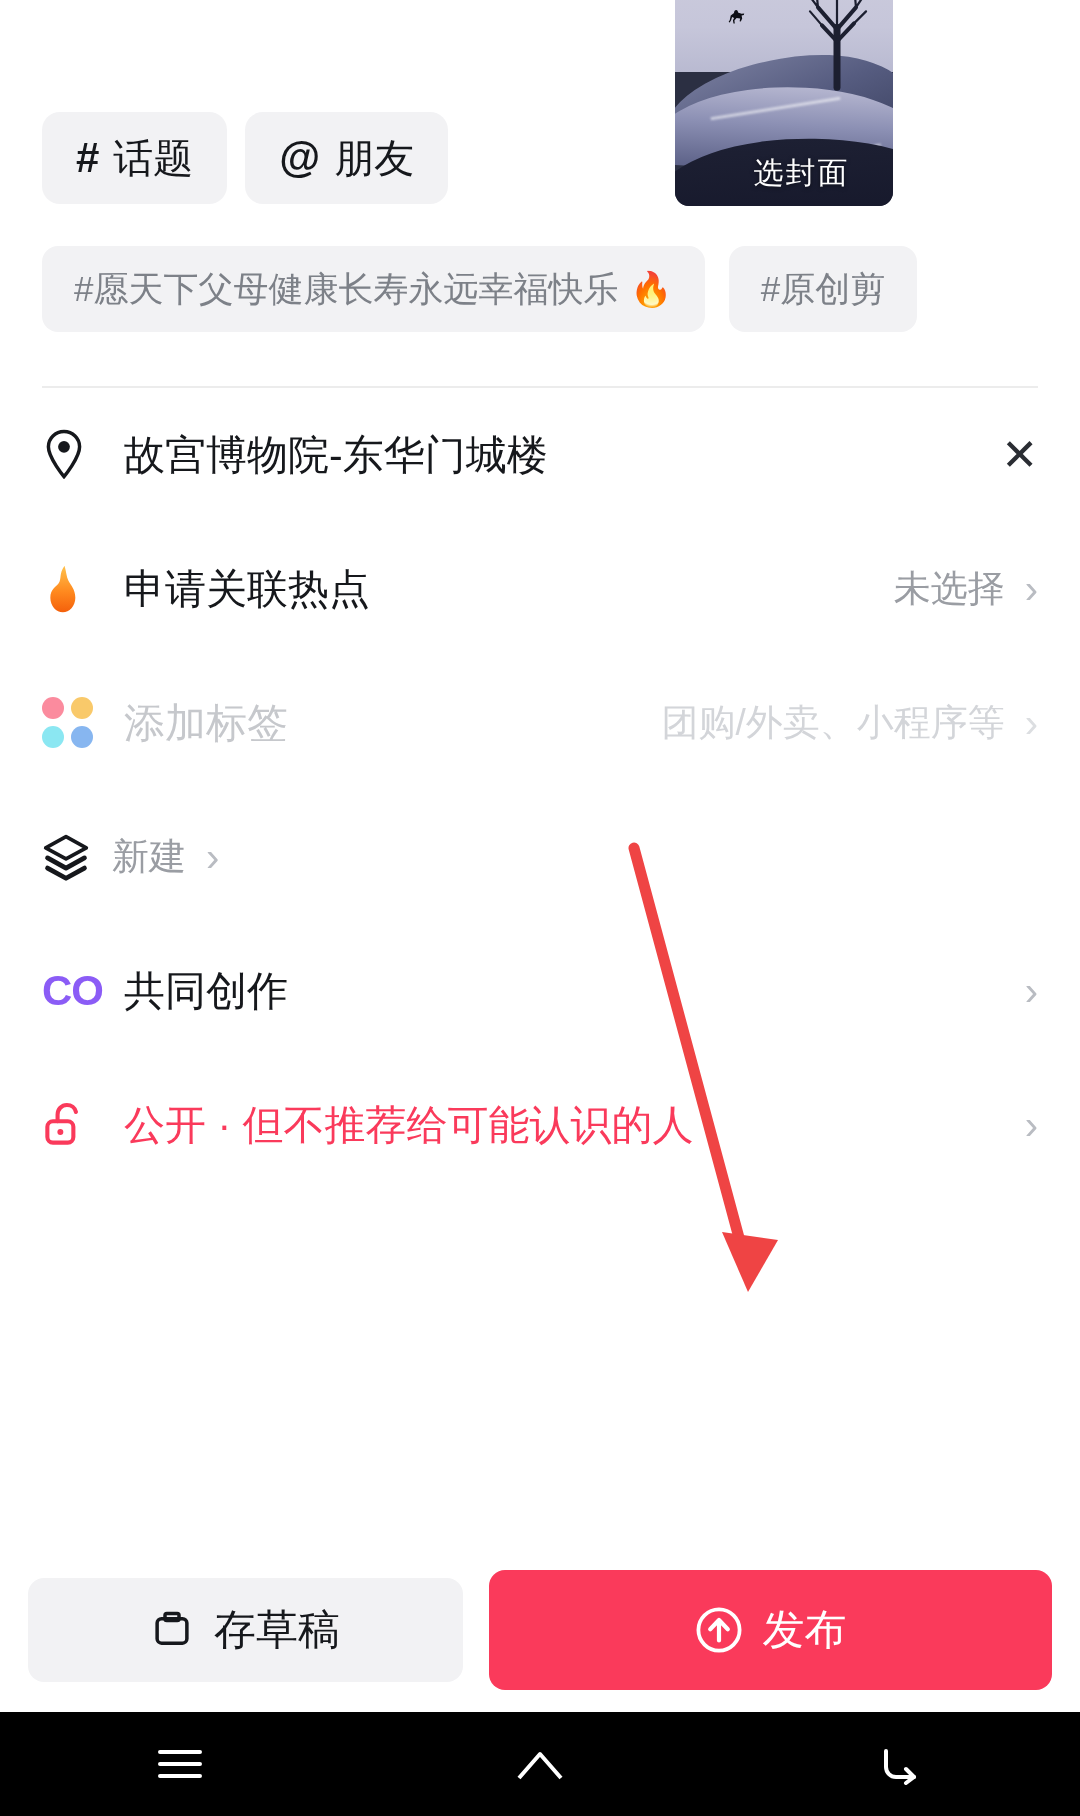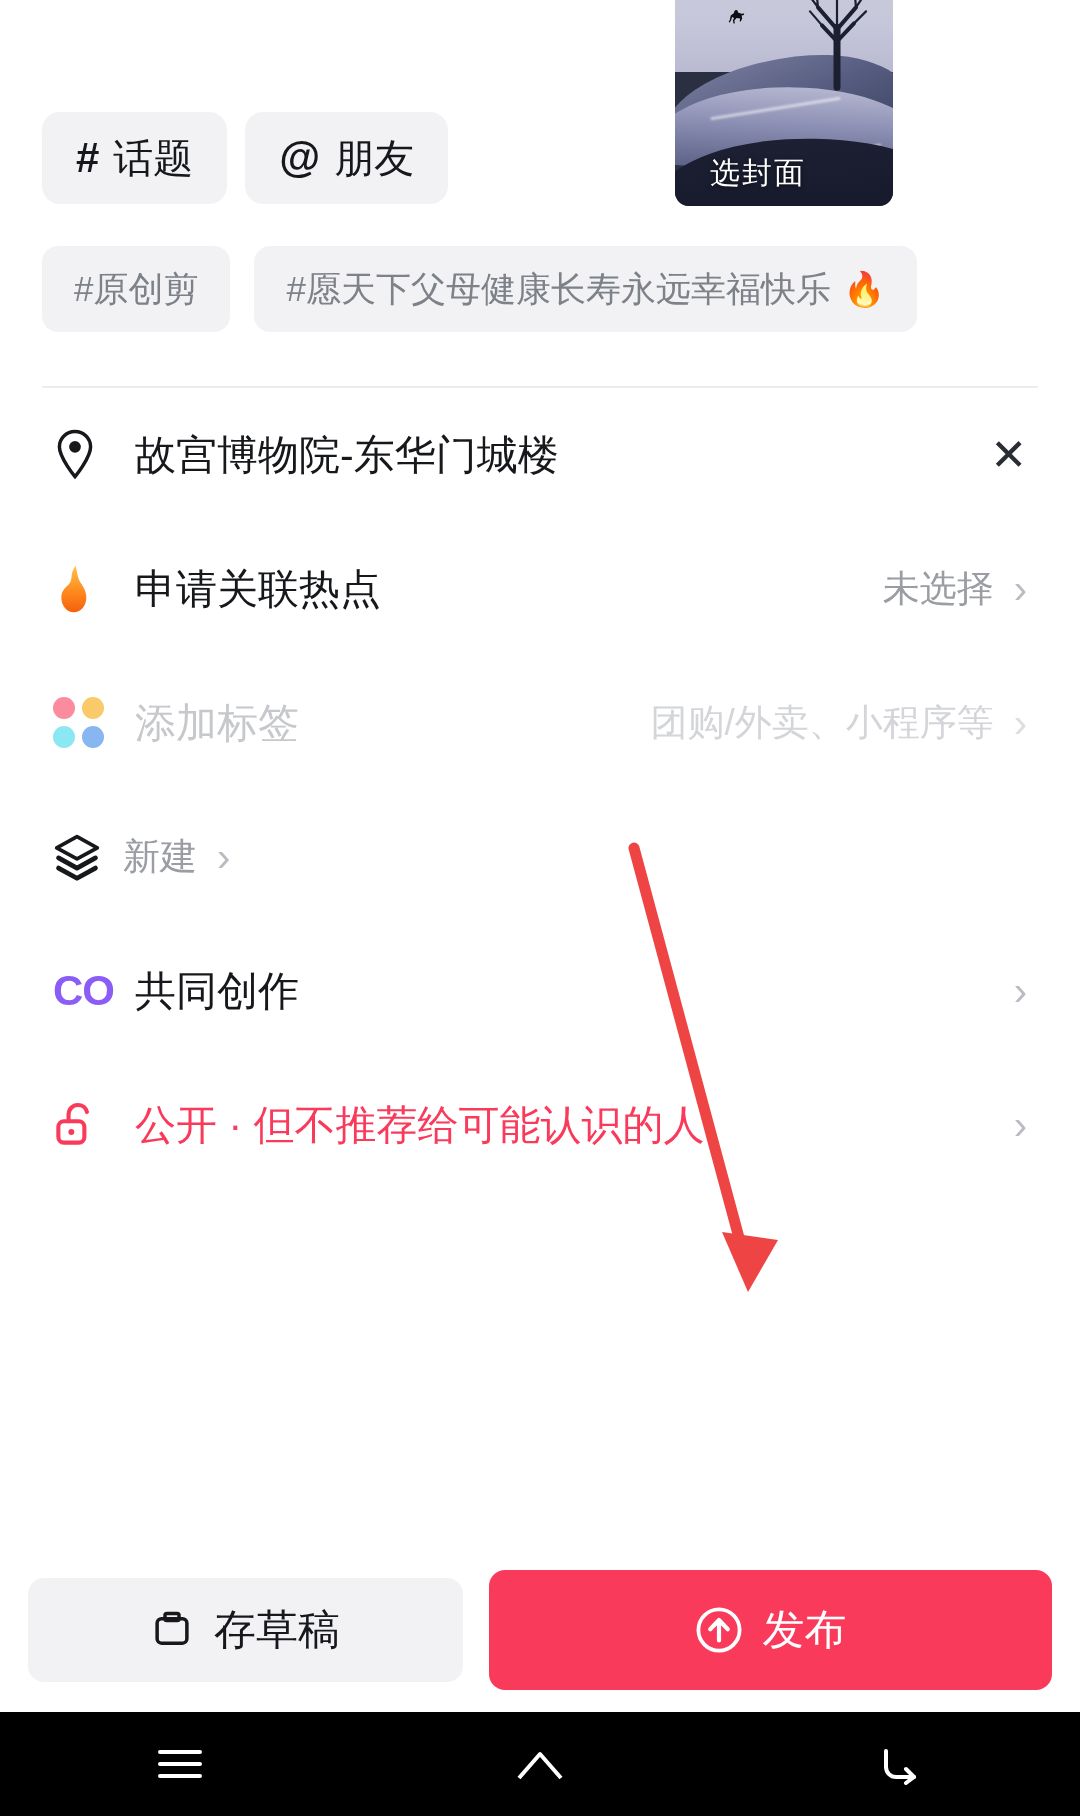--- a/index.html
+++ b/index.html
@@ -54,21 +54,21 @@
   }
   .snow-streak.b { left: 40%; top: 80%; width: 55%; transform: rotate(-12deg); }
   .rider {
     position: absolute; left: 21%; top: 20%; width: 32px; height: 24px;
   }
   .tree {
     position: absolute; right: 8%; top: -4%; width: 78px; height: 64%;
   }
   .cover-label {
     position: absolute; left: 0; right: 0; bottom: 12px;
-    color: #fff; font-size: 30px; letter-spacing: 2px;
+    text-align: center; color: #fff; font-size: 30px; letter-spacing: 2px;
     text-shadow: 0 1px 4px rgba(0,0,0,.6);
     margin-left: 35px;
   }
 
   
   .chip-row {
     display: flex; gap: 18px;
     padding: 0 42px; margin-top: 112px;
   }
   .chip {
@@ -97,21 +97,21 @@
     flex: 0 0 auto;
   }
   .tag-pill .flame { font-size: 34px; }
 
   .divider {
     height: 2px; background: #ececec;
     margin: 54px 42px 0 42px;
   }
 
   
-  .rows { padding: 0 53px; }
+  .rows { padding: 0 42px; }
   .row {
     height: 134px;
     display: flex; align-items: center;
     position: relative;
   }
   .row-ico {
     width: 70px; flex: 0 0 70px;
     display: flex; align-items: center; justify-content: flex-start;
   }
   .row-label {
@@ -196,25 +196,25 @@
       <span>话题</span>
     </div>
     <div class="chip">
       <span class="sym">@</span>
       <span>朋友</span>
     </div>
   </div>
 
   <div class="tag-strip">
     <div class="tag-pill">
-      <span>#原创剪</span>
-    </div>
-    <div class="tag-pill">
       <span>#愿天下父母健康长寿永远幸福快乐</span>
       <span class="flame">🔥</span>
+    </div>
+    <div class="tag-pill">
+      <span>#原创剪</span>
     </div>
   </div>
 
   <div class="divider"></div>
 
   <div class="rows">
 
     <div class="row">
       <div class="row-ico">
         <svg width="44" height="52" viewBox="0 0 24 30">

